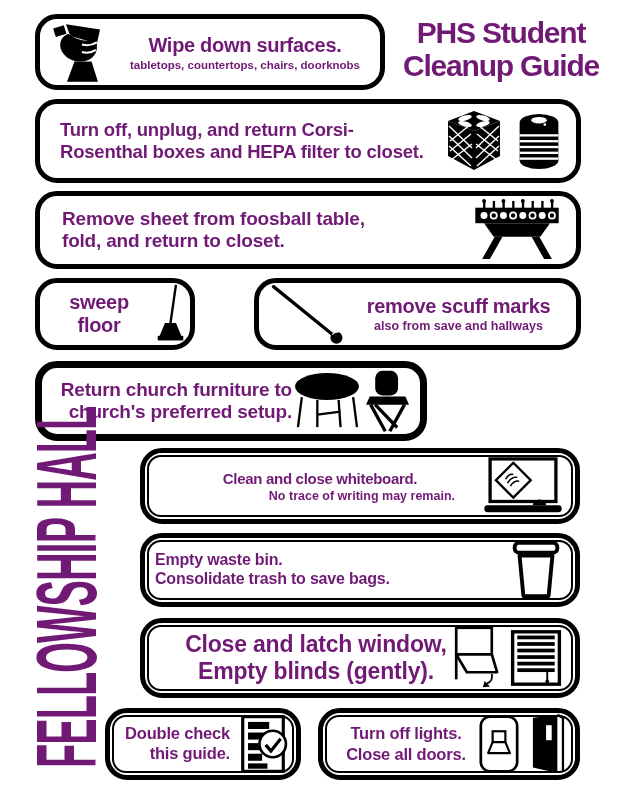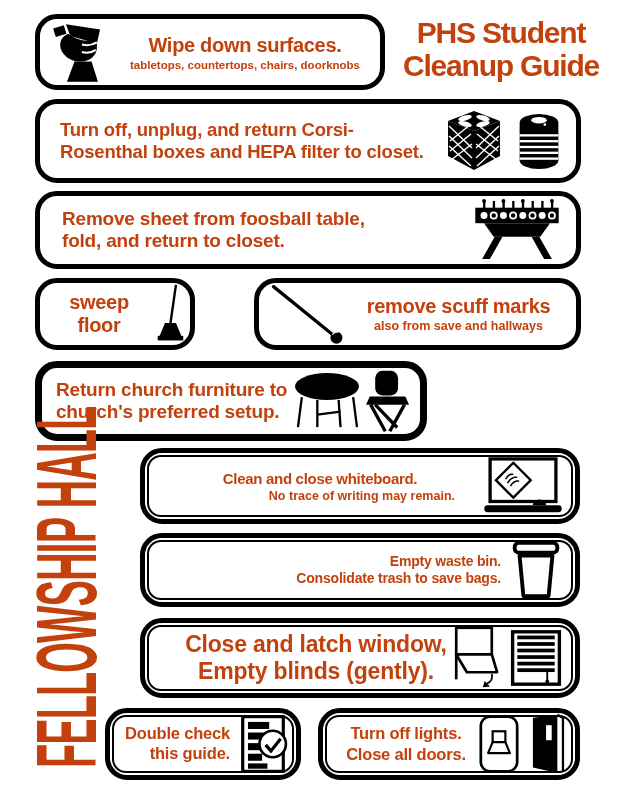--- a/index.html
+++ b/index.html
@@ -1,18 +1,18 @@
 <!DOCTYPE html>
 <html><head>
 <meta charset="utf-8">
 <style>
   html,body{margin:0;padding:0;background:#fff;}
   .page{
     position:relative;width:618px;height:800px;background:#fff;overflow:hidden;
-    font-family:"Liberation Sans",sans-serif;color:#c2410c;
+    font-family:"Liberation Sans",sans-serif;color:#701a75;
   }
   .box{
     position:absolute;background:#fff;border:5px solid #000;border-radius:22px;
     display:flex;align-items:center;box-sizing:border-box;
   }
   .box.ring::before{
     content:"";position:absolute;inset:2px;border:2px solid #000;border-radius:14px;pointer-events:none;
   }
   .b-wipe{left:35px;top:14px;width:350px;height:76px;padding:0 10px 0 6px;}
   .b-corsi{left:35px;top:99px;width:546px;height:84px;padding:0 12px 0 20px;}
@@ -32,24 +32,24 @@
   .sub{font-weight:700;}
   .lines{font-weight:700;line-height:1.18;letter-spacing:-0.2px;}
 
   .wipe-title{font-size:20px;}
   .wipe-sub{font-size:11.5px;margin-top:2px;}
   .corsi-lines{font-size:18.5px;}
   .foos-lines{font-size:19px;}
   .sweep-title{font-size:20px;}
   .scuff-title{font-size:20px;}
   .scuff-sub{font-size:12.5px;margin-top:1px;}
-  .furn-lines{font-size:19px;text-align:left;}
+  .furn-lines{font-size:19px;text-align:right;}
   .wb-title{font-size:15px;text-align:center;}
   .wb-sub{font-size:12.5px;text-align:right;padding-right:26px;margin-top:2px;}
-  .waste-lines{font-size:14px;text-align:right;padding-right:8px;}
+  .waste-lines{font-size:16px;text-align:left;padding-right:8px;}
   .win-lines{font-size:23px;text-align:center;padding-left:30px;}
   .check-lines{font-size:16.5px;text-align:right;padding-right:8px;line-height:1.2;}
   .light-lines{font-size:16.5px;text-align:center;line-height:1.25;}
 
   .icons{display:flex;align-items:center;gap:8px;flex:0 0 auto;}
   svg{display:block;}
 
   .masthead{
     position:absolute;left:388px;top:16px;width:226px;text-align:center;
     font-weight:700;font-size:30px;line-height:1.1;letter-spacing:-1.2px;

